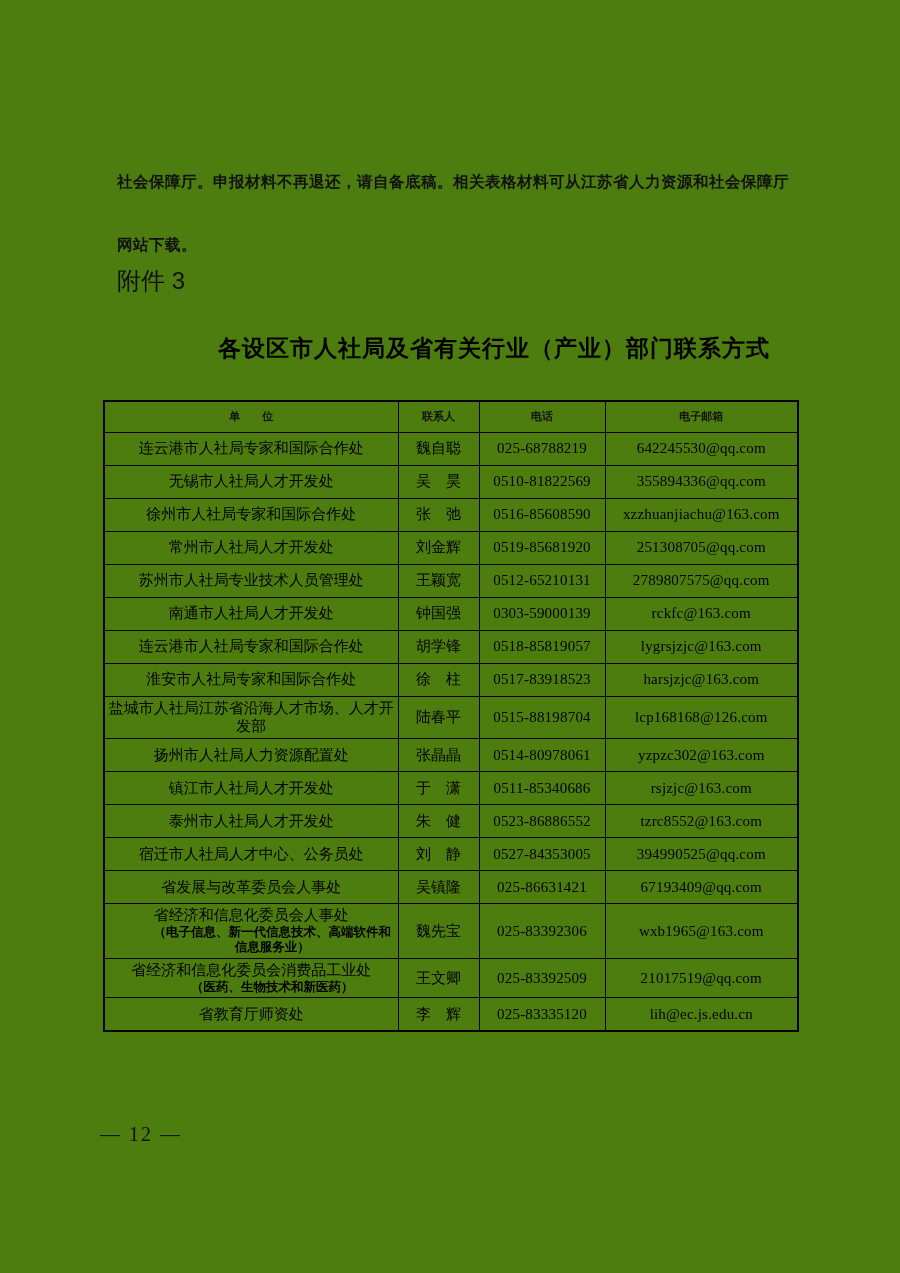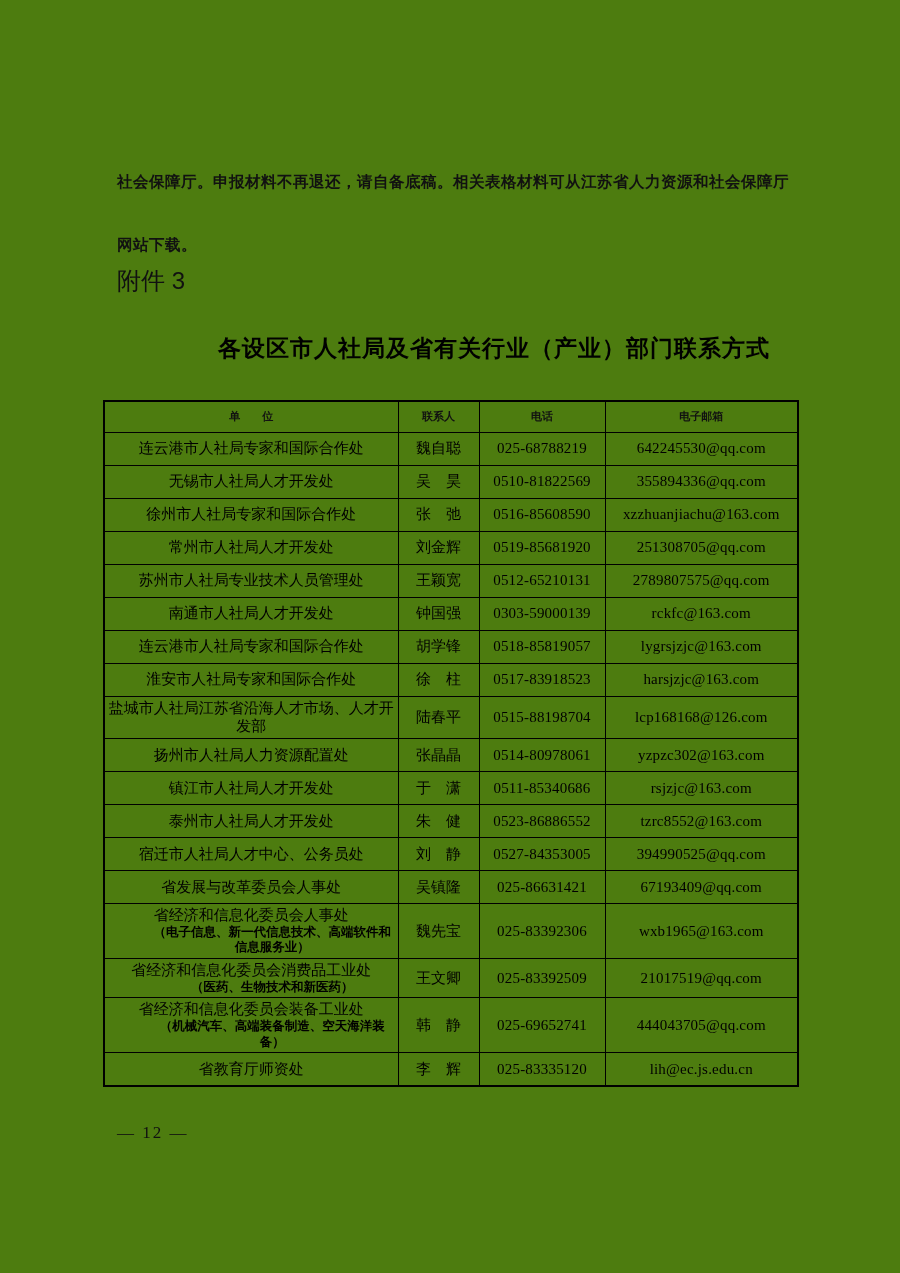--- a/index.html
+++ b/index.html
@@ -81,23 +81,23 @@
     font-family: "Liberation Sans", sans-serif;
     font-weight: bold;
     font-size: 12.5px;
     line-height: 1.25;
     margin-left: 42px;
   }
   .cell-contact { font-size: 15px; }
   .cell-phone, .cell-email { font-size: 15px; letter-spacing: 0.2px; }
   .page-number {
     position: absolute;
-    left: 117px;
+    left: 100px;
     top: 1123px;
-    font-size: 17px;
+    font-size: 20px;
     letter-spacing: 2px;
     color: #111;
   }
 </style>
 </head>
 <body>
 
 <div class="page">
 
   <div class="intro-line intro-line1">社会保障厅。申报材料不再退还，请自备底稿。相关表格材料可从江苏省人力资源和社会保障厅</div>
@@ -248,29 +248,20 @@
           <td>
             <div class="unit-main">省经济和信息化委员会消费品工业处</div>
             <div class="unit-note">（医药、生物技术和新医药）</div>
           </td>
           <td class="cell-contact">王文卿</td>
           <td class="cell-phone">025-83392509</td>
           <td class="cell-email">21017519@qq.com</td>
         </tr>
         <tr>
           <td>
-            <div class="unit-main">省经济和信息化委员会装备工业处</div>
-            <div class="unit-note">（机械汽车、高端装备制造、空天海洋装备）</div>
-          </td>
-          <td class="cell-contact">韩　静</td>
-          <td class="cell-phone">025-69652741</td>
-          <td class="cell-email">444043705@qq.com</td>
-        </tr>
-        <tr>
-          <td>
             <div class="unit-main">省教育厅师资处</div>
           </td>
           <td class="cell-contact">李　辉</td>
           <td class="cell-phone">025-83335120</td>
           <td class="cell-email">lih@ec.js.edu.cn</td>
         </tr>
       </tbody>
   </table>
 
   <div class="page-number">— 12 —</div>

